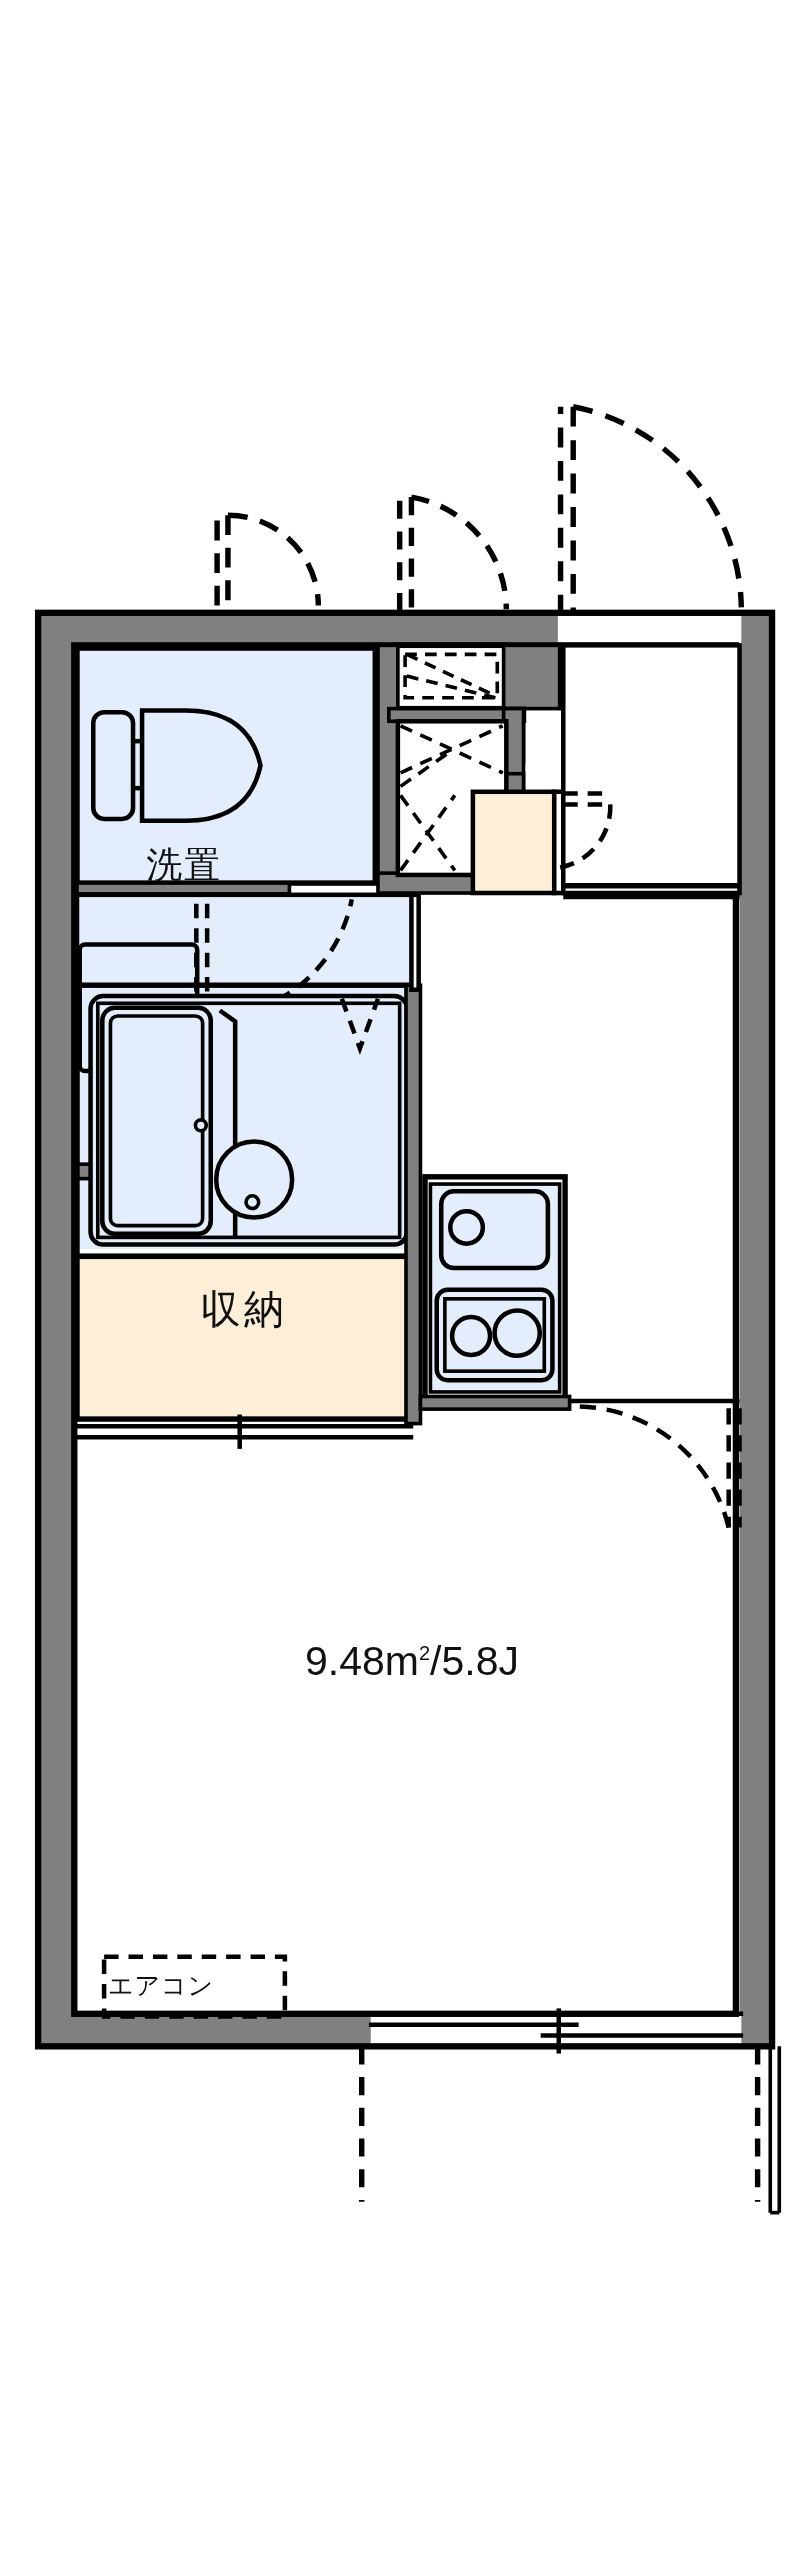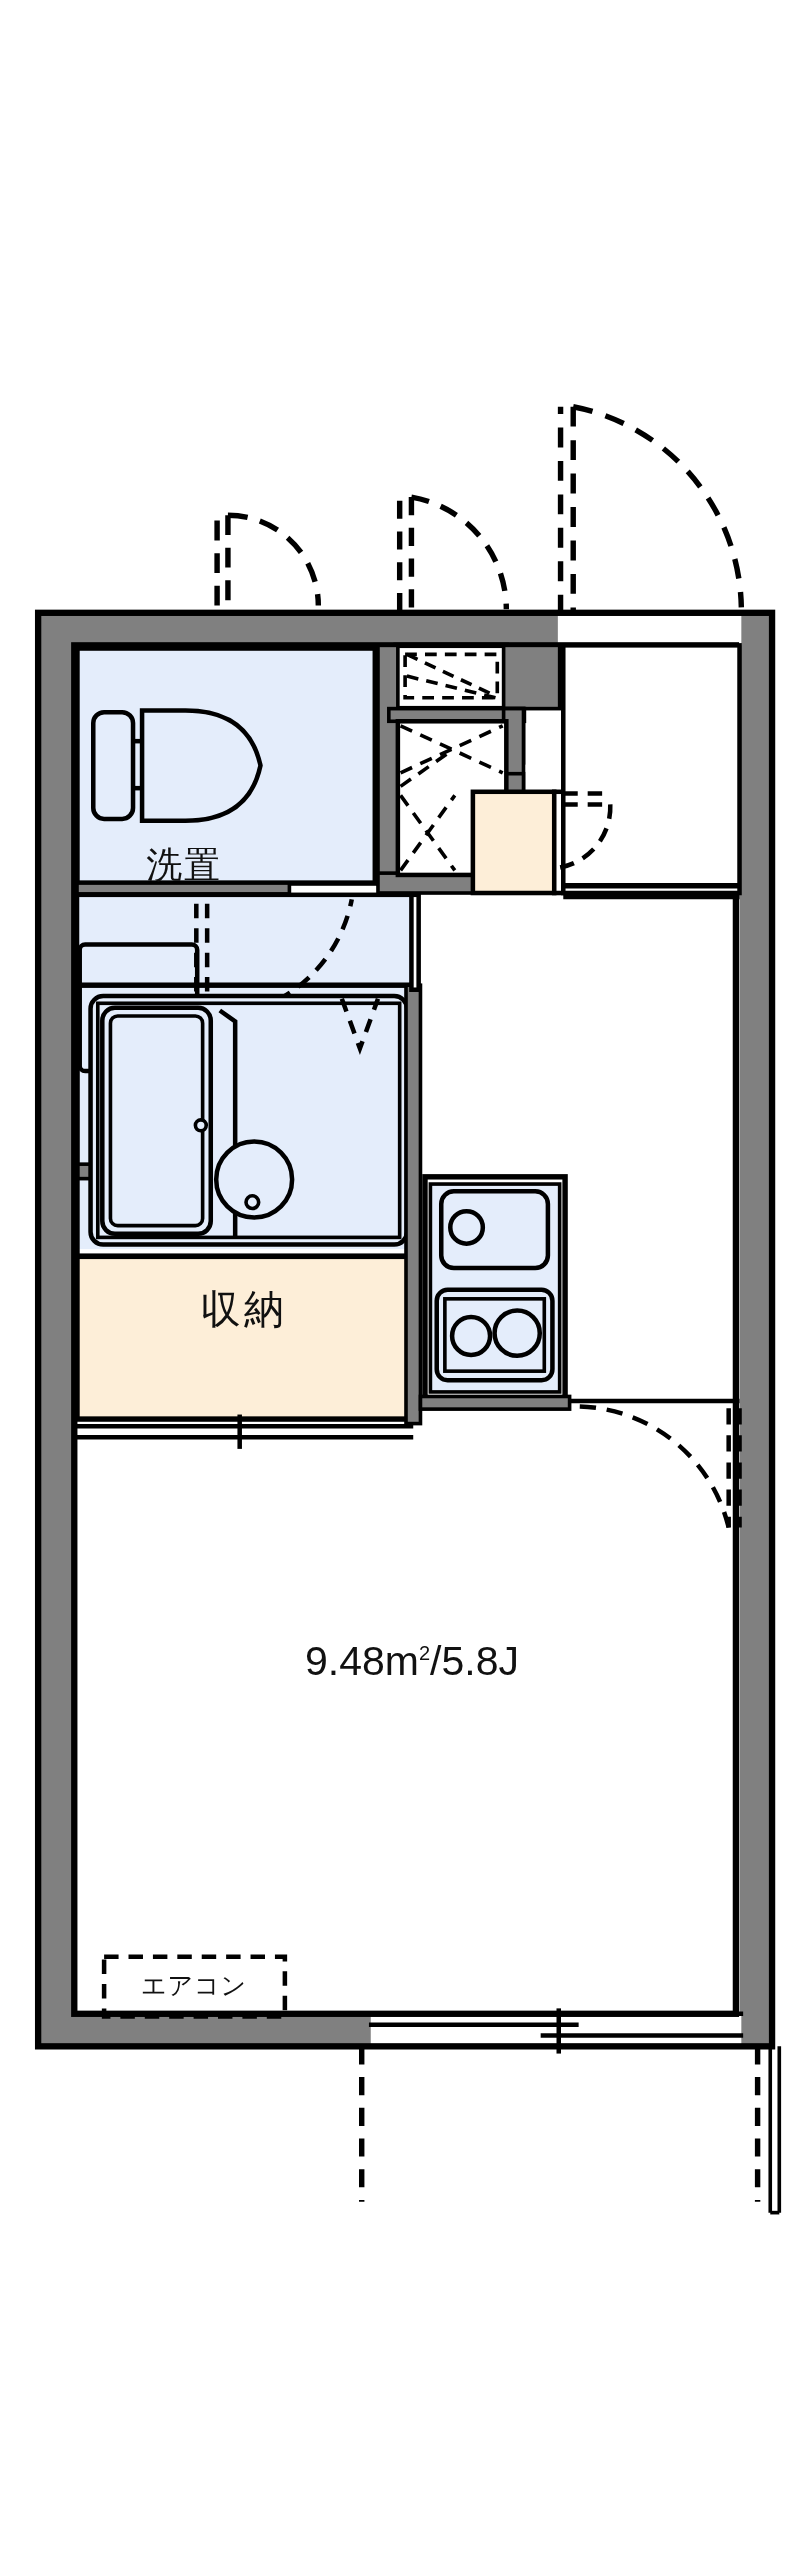--- a/index.html
+++ b/index.html
@@ -39,21 +39,21 @@
     letter-spacing:3.6px;
   }
   #washer-label{
     left:80px;width:208px;top:841px;
     text-align:center;
     font-size:36px;
     letter-spacing:1.8px;
   }
   #aircon-label{
     left:108px;width:172px;top:1969px;
-    text-align:center;
+    text-align:left;
     font-size:25px;
     letter-spacing:0.9px;
   }
 </style>
 </head>
 <body>
 
 <div id="plan">
 
   <svg width="812" height="2576" viewBox="0 0 898 2850" xmlns="http://www.w3.org/2000/svg">

